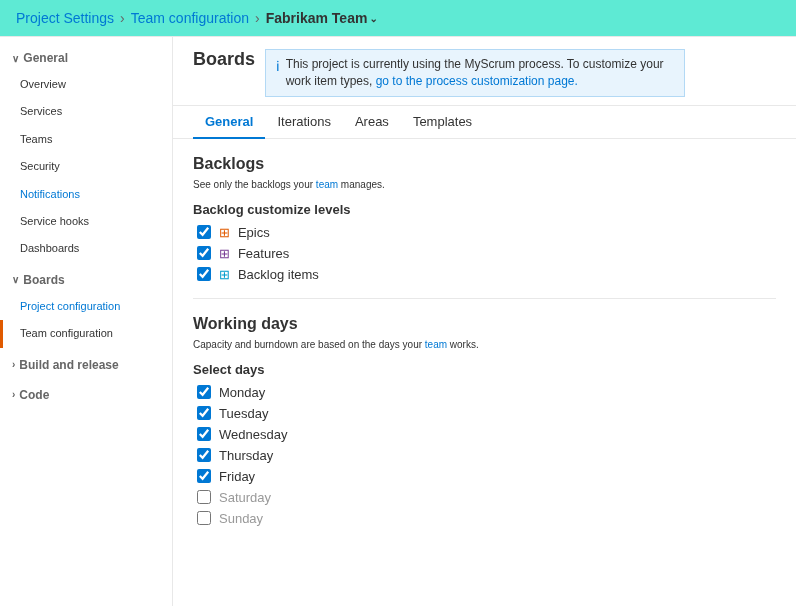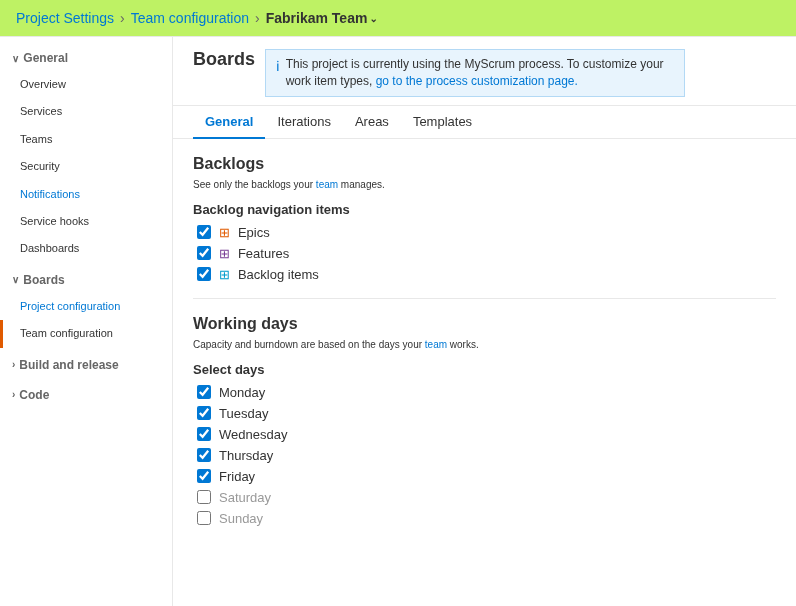--- a/index.html
+++ b/index.html
@@ -2,21 +2,21 @@
 <html><head>
   <meta charset="utf-8">
   <style>
     * { box-sizing: border-box; margin: 0; padding: 0; }
     body { font-family: 'Segoe UI', Arial, sans-serif; font-size: 13px; color: #333; background: #fff; display: flex; flex-direction: column; height: 606px; overflow: hidden; }
 
     
     .breadcrumb {
       display: flex; align-items: center; padding: 10px 16px;
       font-size: 14px; color: #333; border-bottom: 1px solid #e8e8e8;
-      background: #bef264;
+      background: #5eead4;
     }
     .breadcrumb a { color: #0078d4; text-decoration: none; }
     .breadcrumb .sep { margin: 0 6px; color: #666; }
     .breadcrumb .current { display: flex; align-items: center; gap: 2px; font-weight: 600; }
     .breadcrumb .chevron-down { font-size: 10px; color: #333; }
 
     
     .layout { display: flex; flex: 1; overflow: hidden; }
 
     
@@ -171,21 +171,21 @@
       <div class="sub-tab">Templates</div>
     </div>
 
     <div class="content">
 
       <div class="section">
         <div class="section-title">Backlogs</div>
         <div class="section-desc">
           See only the backlogs your <a>team</a> manages.
         </div>
-        <div class="subsection-title">Backlog navigation items</div>
+        <div class="subsection-title">Backlog customize levels</div>
 
         <div class="checkbox-row">
           <input type="checkbox" checked="" style="">
           <span class="backlog-icon icon-epics">⊞</span>
           <span>Epics</span>
         </div>
         <div class="checkbox-row">
           <input type="checkbox" checked="" style="">
           <span class="backlog-icon icon-features">⊞</span>
           <span>Features</span>

